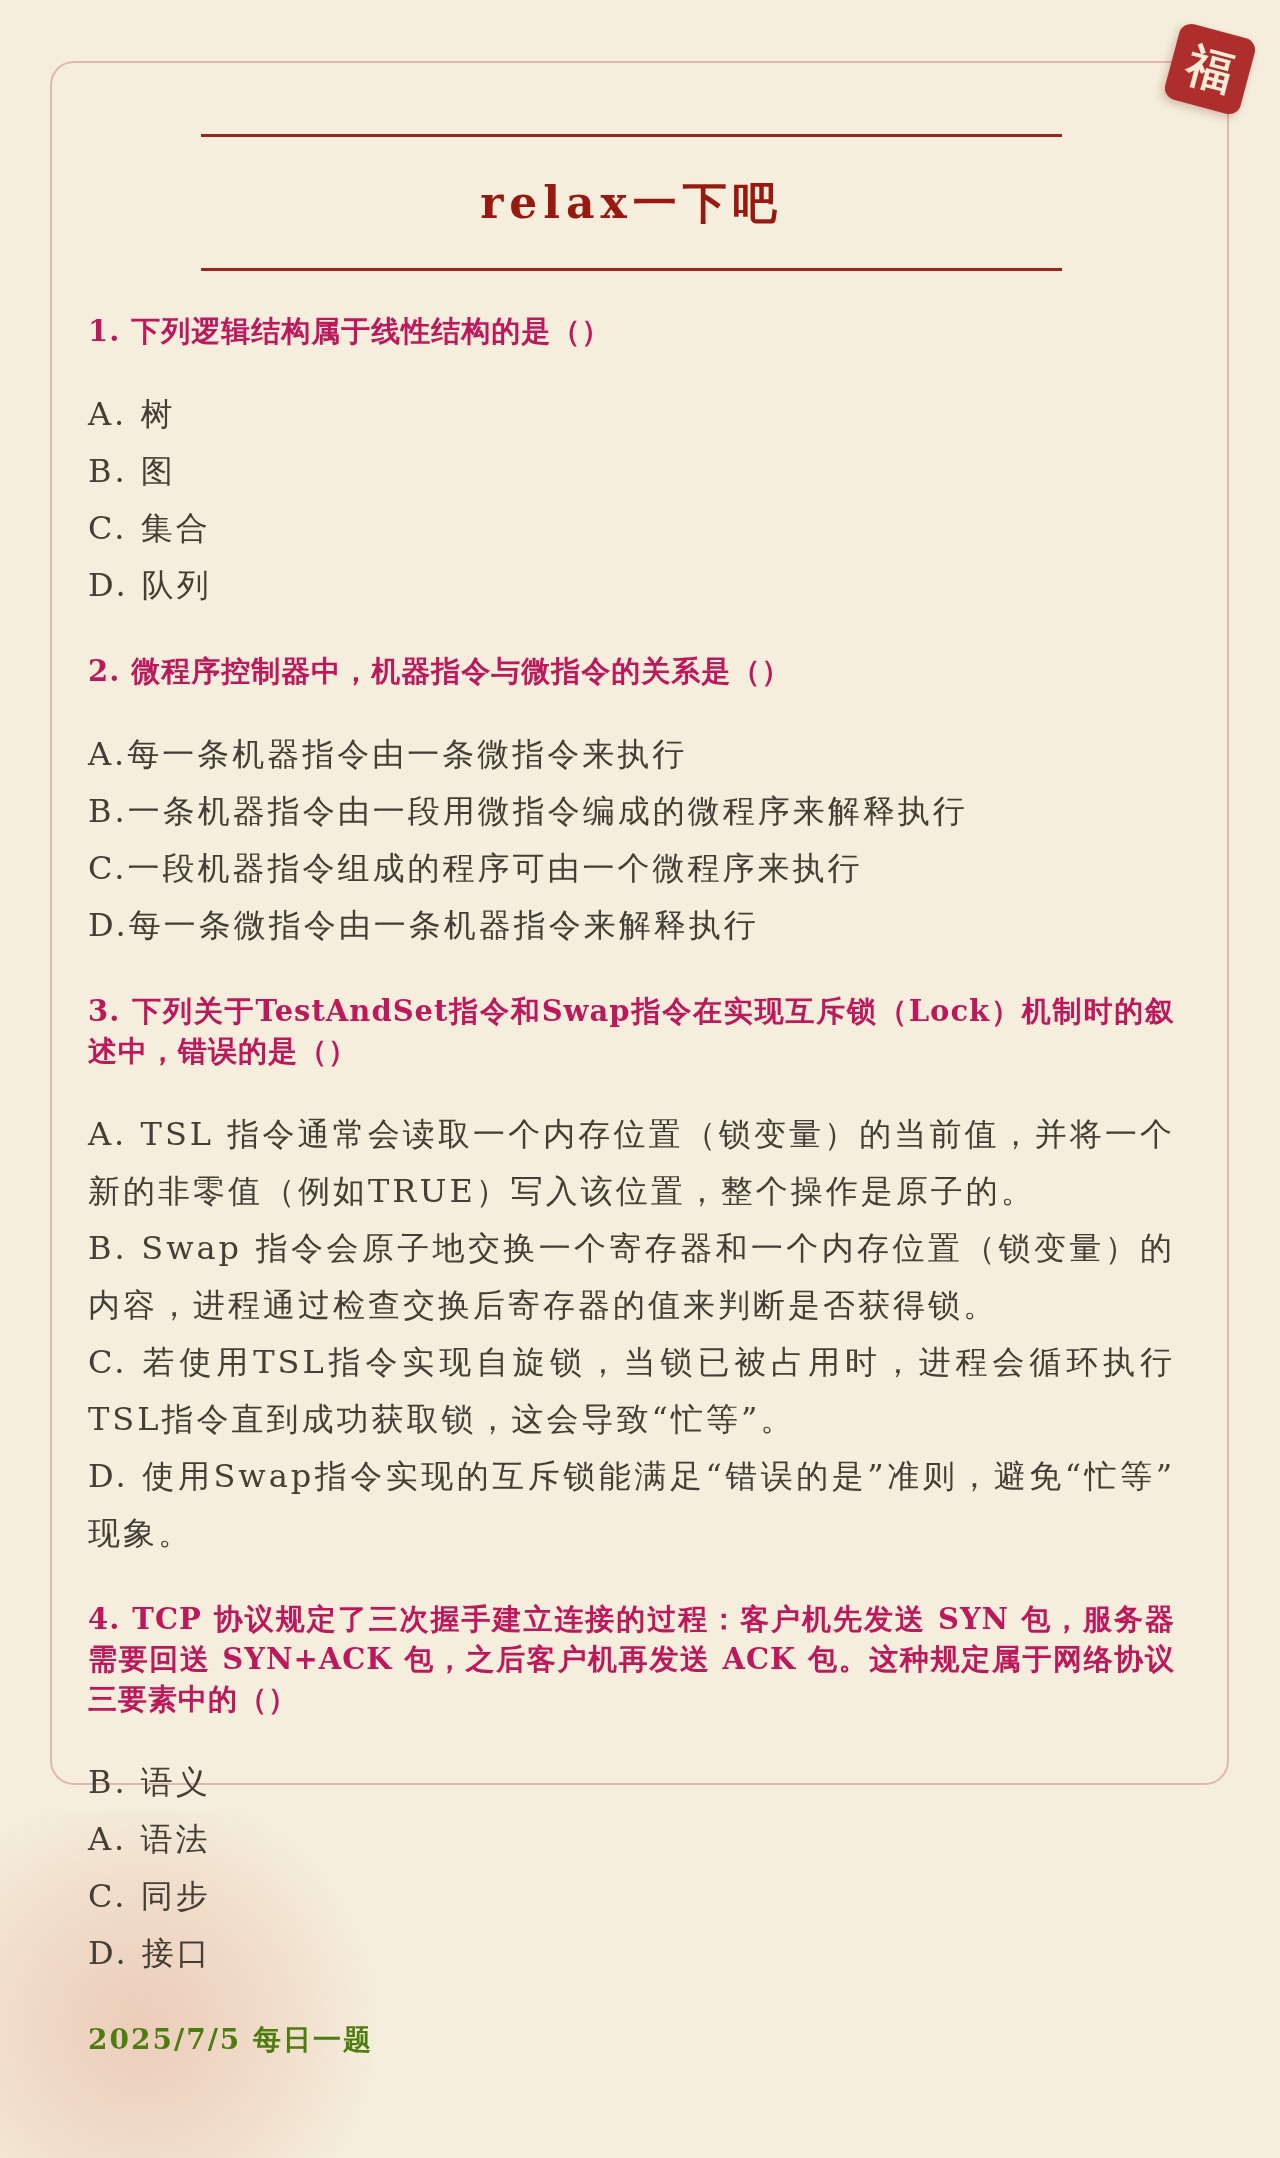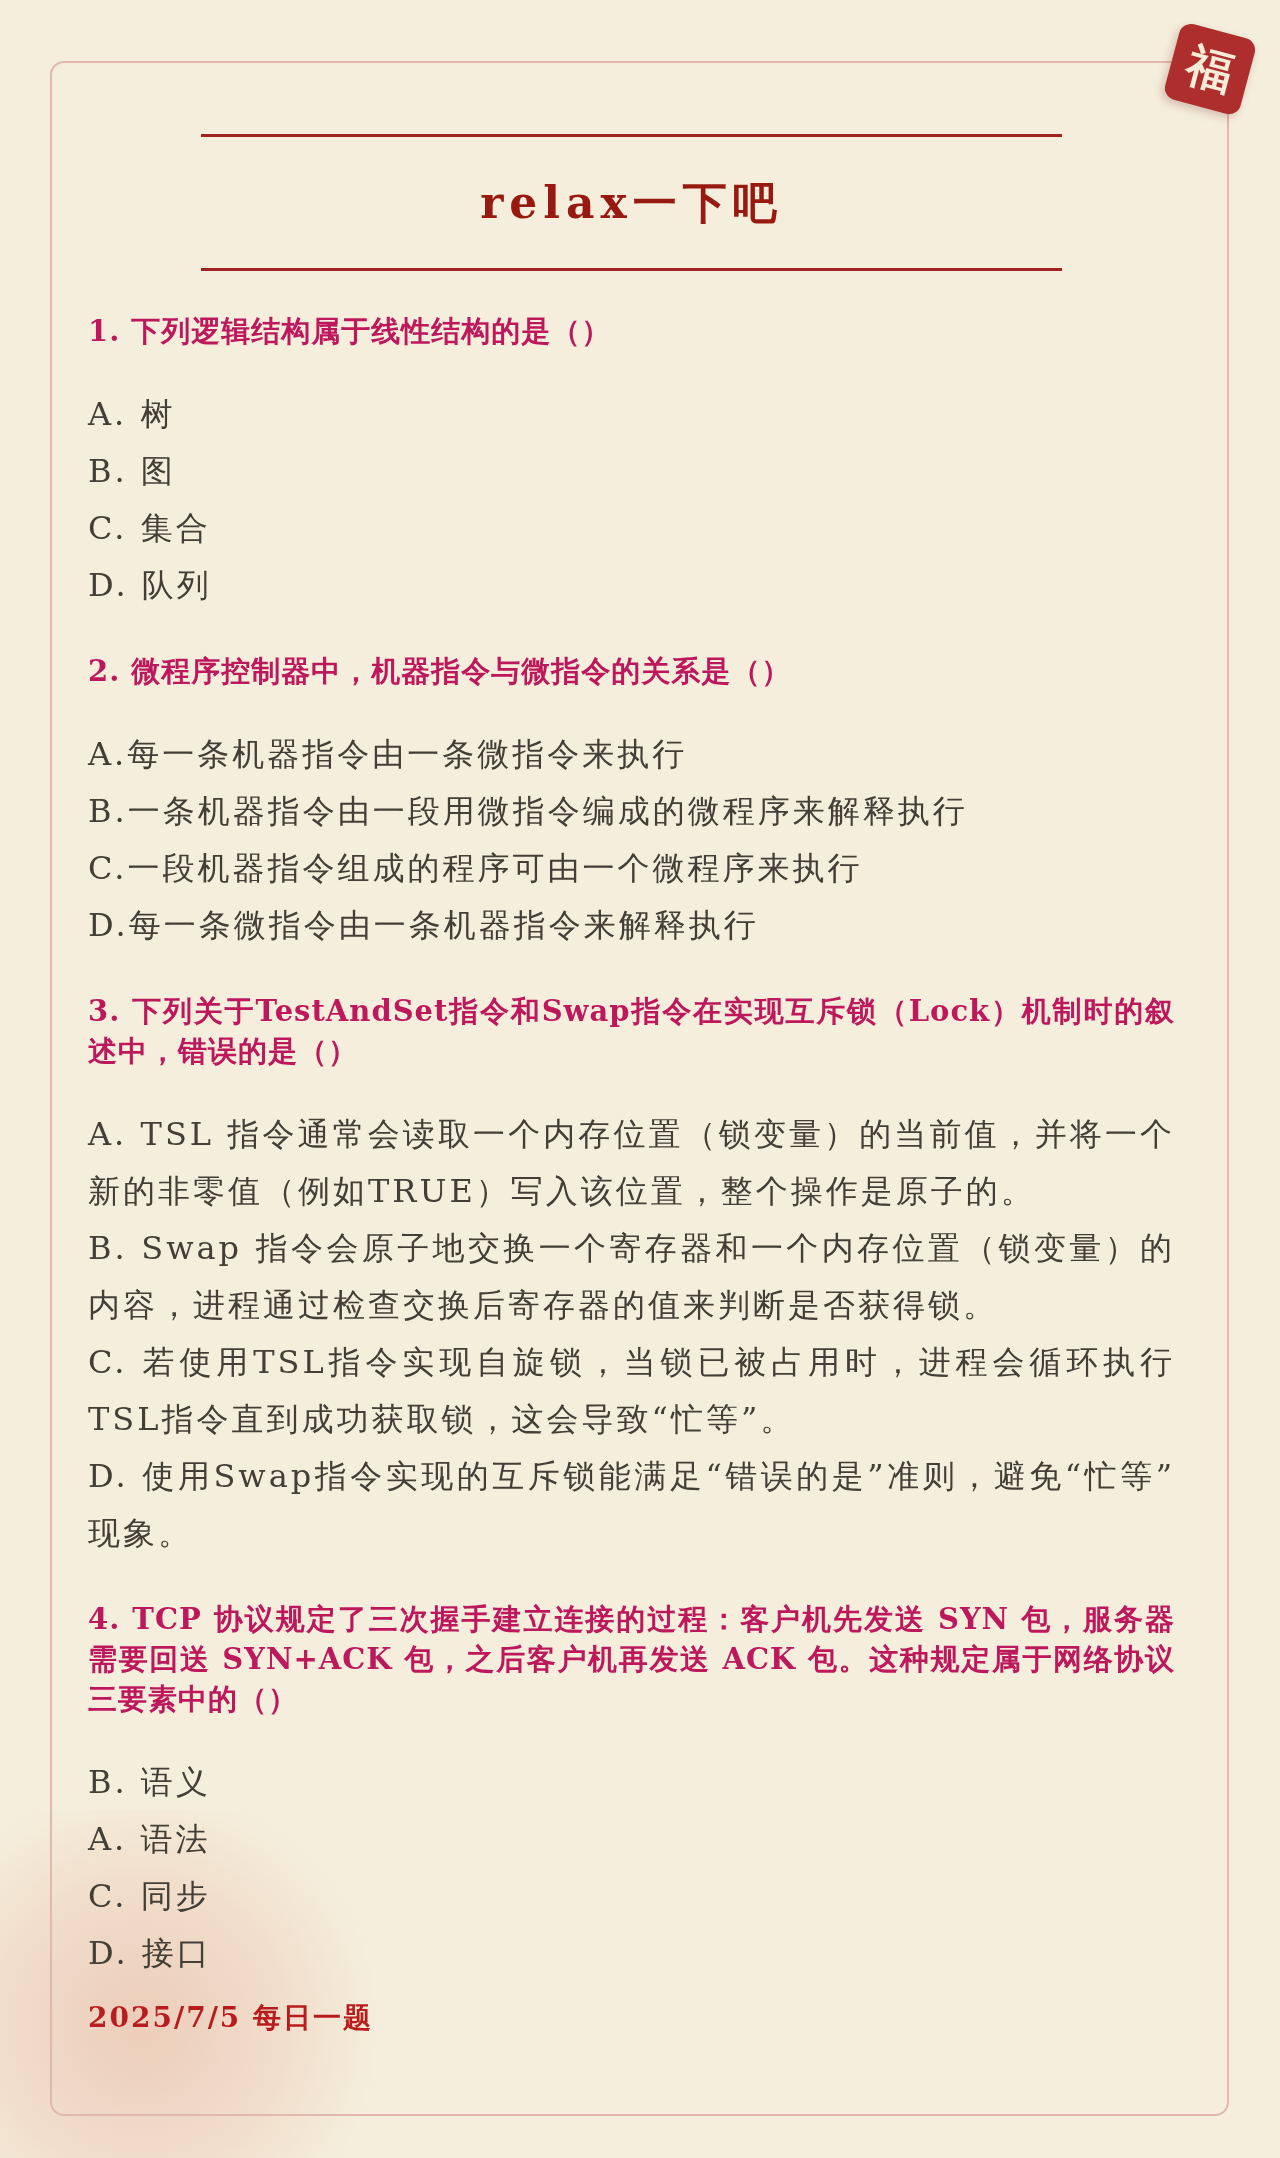--- a/index.html
+++ b/index.html
@@ -20,23 +20,23 @@
       rgba(228,178,157,0.55) 0%,
       rgba(228,178,157,0.28) 38%,
       rgba(228,178,157,0.0) 66%);
     pointer-events:none;
   }
 
   
   .card{
     position:absolute; z-index:2;
     left:50px; top:61px;
-    width:1179px; height:2055px;
+    width:1179px; height:1724px;
     border:2px solid #e2b7ac;
-    border-radius:14px;
+    border-radius:24px;
     box-sizing:border-box;
     padding:71px 52px 0 36px;
   }
 
   .rule{
     border-top:3px solid #9d2420;
     margin:0 113px;
     height:0;
   }
   .main-title{
@@ -62,22 +62,22 @@
   .question:first-of-type .q-heading{ margin-top:40px; }
   .option{
     color:#433e36;
     font-size:32px;
     line-height:57px;
     letter-spacing:3px;
     text-align:justify;
   }
 
   .footer-date{
-    margin:16px 0 0 0;
-    color:#b91c1c;
+    margin:38px 0 0 0;
+    color:#4d7c0f;
     font-weight:bold;
     font-size:28px;
     line-height:40px;
     letter-spacing:2px;
   }
 
   
   .seal{
     position:absolute; z-index:3;
     left:1171px; top:30px;

